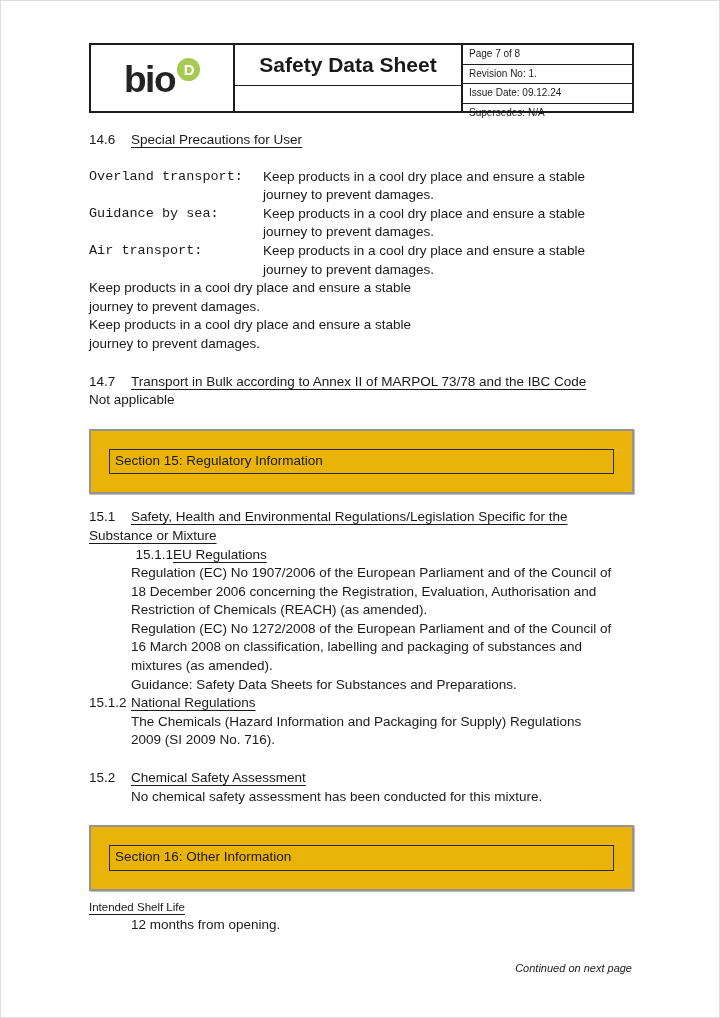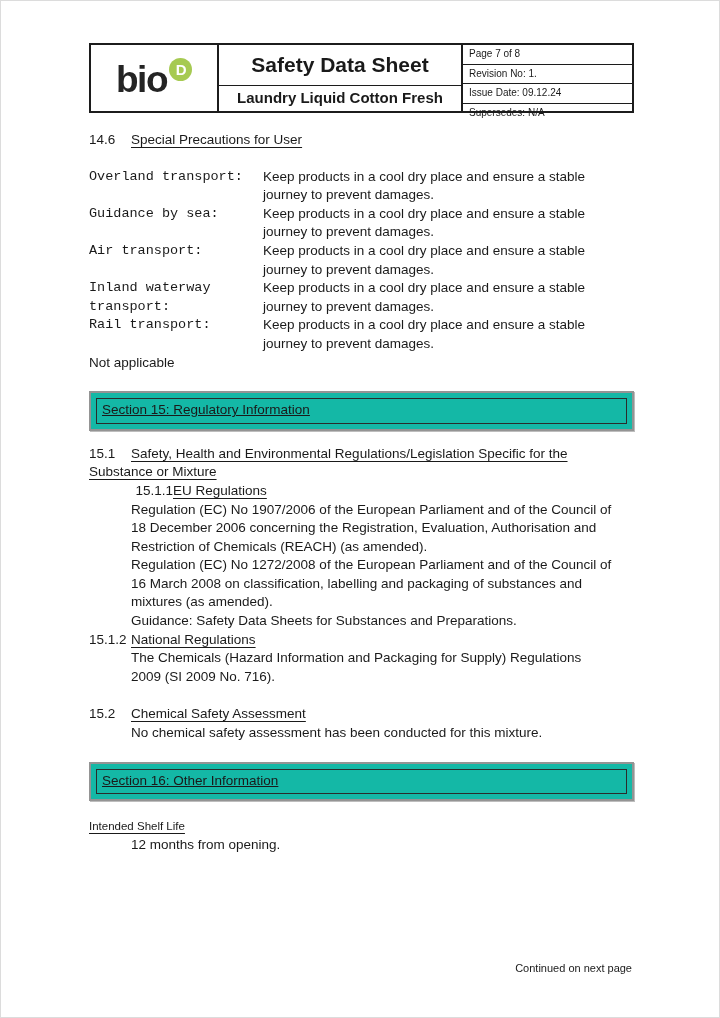--- a/index.html
+++ b/index.html
@@ -22,21 +22,21 @@
   }
 
   
   .hdr {
     margin-top: 42px;
     height: 70px;
     display: flex;
     border: 2px solid #1c1c1c;
   }
   .hdr-logo {
-    width: 128px;
+    width: 144px;
     border-right: 2px solid #1c1c1c;
     display: flex; align-items: center; justify-content: center;
   }
   .logo-text {
     font-weight: bold;
     font-size: 37px;
     letter-spacing: -1.5px;
     color: #242424;
     line-height: 1;
   }
@@ -89,56 +89,55 @@
   .transport { margin-top: 18px; }
   .t-row { display: flex; }
   .t-label { width: 174px; flex-shrink: 0; font-family: Liberation Mono, monospace; }
   .t-text { width: 352px; }
   .h147 { margin-top: 19px; }
 
   .banner {
     margin-top: 19px;
     border: 2px solid #949494;
     box-shadow: 1px 1px 0 #bdbdbd;
-    padding: 5px;
-    background: #14b8a6;
-    text-decoration: underline;
+    padding: 18px;
+    background: #eab308;
   }
   .banner-inner {
     border: 1px solid #2b2b2b;
     padding: 2px 5px 3px 5px;
   }
 
   .h151 { margin-top: 14px; }
   .sub1 { margin-left: 40px; }
   .para { margin-left: 42px; padding-right: 20px; }
   .h152 { margin-top: 19px; }
   .banner16 { margin-top: 19px; }
-  .shelf-title { margin-top: 16px; font-size: 11.5px; }
+  .shelf-title { margin-top: 7px; font-size: 11.5px; }
 
   .footer {
     position: absolute;
     right: 87px; top: 961px;
     font-size: 11px;
     color: #1a1a1a;
+    font-style: italic;
   }
 </style>
 </head>
 <body>
 
 <div class="page">
   <div class="content">
 
     <div class="hdr">
       <div class="hdr-logo">
         <span class="logo-text"><span>bio</span><span class="logo-badge" id="logo-badge" style="background: rgb(166, 202, 82);">D</span></span>
       </div>
       <div class="hdr-mid">
         <div class="hdr-title-row">Safety Data Sheet</div>
-        <div class="hdr-sub-row">Laundry Liquid Cotton Fresh</div>
       </div>
       <div class="hdr-meta">
         <div class="hdr-meta-row">Page 7 of 8</div>
         <div class="hdr-meta-row">Revision No: 1.</div>
         <div class="hdr-meta-row">Issue Date: 09.12.24</div>
         <div class="hdr-meta-row">Supersedes: N/A</div>
       </div>
     </div>
 
     <div class="h146"><span class="h-num">14.6</span><span class="underline">Special Precautions for User</span></div>
@@ -150,29 +149,28 @@
       </div>
       <div class="t-row">
         <div class="t-label">Guidance by sea:</div>
         <div class="t-text">Keep products in a cool dry place and ensure a stable journey to prevent damages.</div>
       </div>
       <div class="t-row">
         <div class="t-label">Air transport:</div>
         <div class="t-text">Keep products in a cool dry place and ensure a stable journey to prevent damages.</div>
       </div>
       <div class="t-row">
-        <div class="t-label">Inland waterway transport:</div>
         <div class="t-text">Keep products in a cool dry place and ensure a stable journey to prevent damages.</div>
       </div>
       <div class="t-row">
-        <div class="t-label">Rail transport:</div>
         <div class="t-text">Keep products in a cool dry place and ensure a stable journey to prevent damages.</div>
       </div>
     </div>
 
+    <div class="h147"><span class="h-num">14.7</span><span class="underline">Transport in Bulk according to Annex II of MARPOL 73/78 and the IBC Code</span></div>
     <div>Not applicable</div>
 
     <div class="banner">
       <div class="banner-inner">Section 15: Regulatory Information</div>
     </div>
 
     <div class="h151"><span class="h-num">15.1</span><span class="underline">Safety, Health and Environmental Regulations/Legislation Specific for the Substance or Mixture</span></div>
 
     <div class="sub1"><span class="h-num2">15.1.1</span><span class="underline">EU Regulations</span></div>
 

